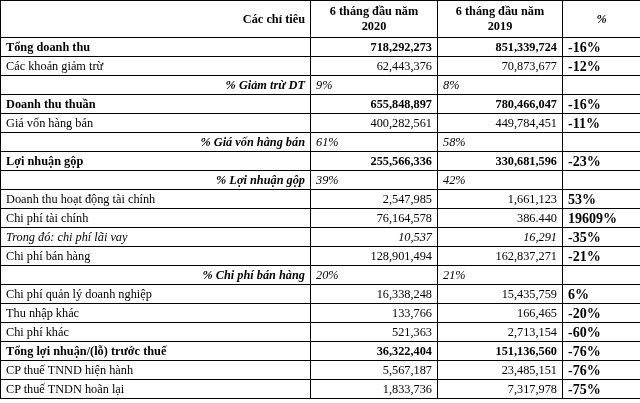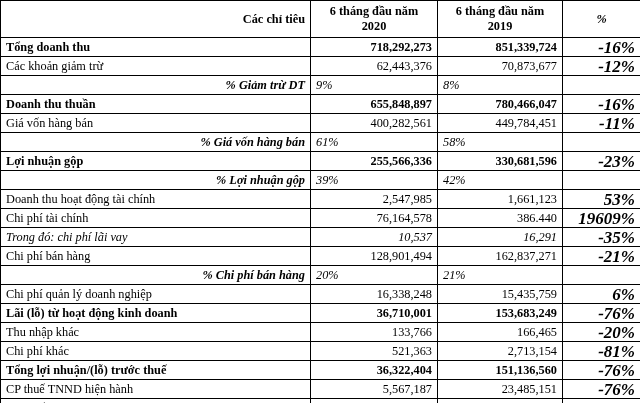--- a/index.html
+++ b/index.html
@@ -46,21 +46,21 @@
     border-bottom: 1.6px solid #000;
     white-space: normal;
   }
   th.head-label  { text-align: right; vertical-align: top; padding-top: 5px; }
   th.head-year   { text-align: center; }
   th.head-pct    { text-align: center; font-style: italic; font-weight: bold; }
 
   
   td.label { text-align: left; }
   td.num   { text-align: right; padding-right: 8px; }
-  td.pct   { text-align: right; font-style: italic; font-weight: bold; font-size: 17px; }
+  td.pct   { text-align: left; font-weight: bold; font-size: 14px; }
 
   
   tr.r-bold td          { font-weight: bold; }
   tr.r-bold td.label    { font-weight: bold; }
   tr.r-indent td.label  { padding-left: 22px; }
   tr.r-ratio td.label   { text-align: right; font-style: italic; font-weight: bold; padding-right: 6px; }
   tr.r-ratio td.num     { text-align: left;  font-style: italic; padding-left: 10px; font-weight: normal; }
   tr.r-ratio td.pct     { }
   tr.r-italic td.label  { font-style: italic; padding-left: 22px; margin-left: 16px; }
   tr.r-italic td.num    { font-style: italic; margin-top: 21px; }
@@ -186,39 +186,33 @@
       <td class="pct"></td>
     </tr>
 
     <tr class="r-indent">
       <td class="label">Chi phí quản lý doanh nghiệp</td>
       <td class="num">16,338,248</td>
       <td class="num">15,435,759</td>
       <td class="pct">6%</td>
     </tr>
 
-    <tr class="r-bold">
-      <td class="label">Lãi (lỗ) từ hoạt động kinh doanh</td>
-      <td class="num">36,710,001</td>
-      <td class="num">153,683,249</td>
-      <td class="pct">-76%</td>
-    </tr>
 
     <tr class="r-indent">
       <td class="label">Thu nhập khác</td>
       <td class="num">133,766</td>
       <td class="num">166,465</td>
       <td class="pct">-20%</td>
     </tr>
 
     <tr class="r-indent">
       <td class="label">Chi phí khác</td>
       <td class="num">521,363</td>
       <td class="num">2,713,154</td>
-      <td class="pct">-81%</td>
+      <td class="pct">-60%</td>
     </tr>
 
     <tr class="r-bold">
       <td class="label">Tổng lợi nhuận/(lỗ) trước thuế</td>
       <td class="num">36,322,404</td>
       <td class="num">151,136,560</td>
       <td class="pct">-76%</td>
     </tr>
 
     <tr class="r-indent">

